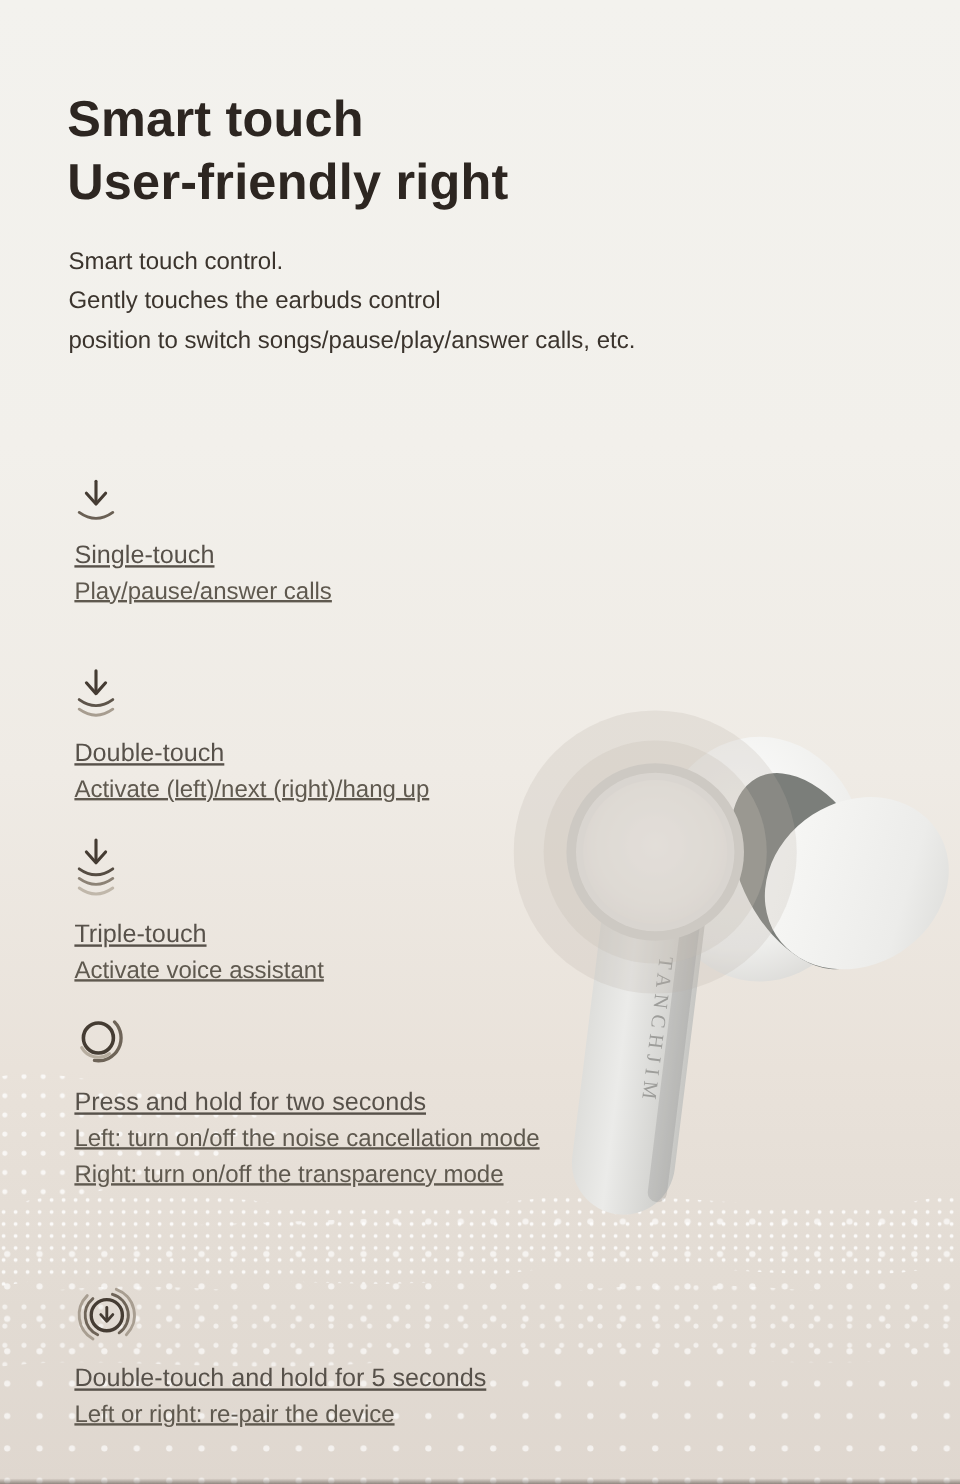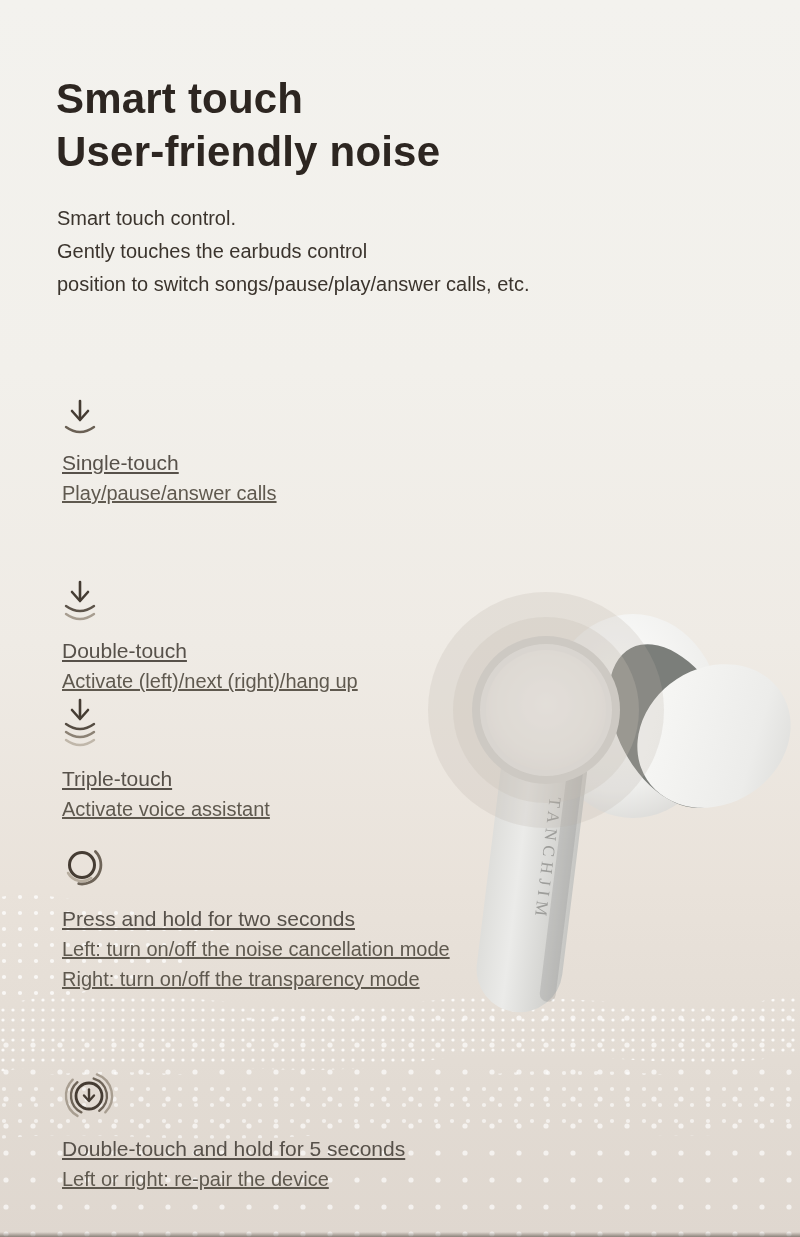--- a/index.html
+++ b/index.html
@@ -17,21 +17,21 @@
   }
   .intro{
     position:absolute;left:57px;top:202px;
     font-size:20px;line-height:33px;color:#3b342d;
   }
   .gesture{position:absolute;left:62px;}
   .g-icon{display:block;}
   .g-title{font-size:21px;line-height:30px;color:#57514a;text-decoration:underline;}
   .g-line{font-size:20px;line-height:30px;color:#5f594f;text-decoration:underline;}
   .mb6{margin-bottom:6px}.mb5{margin-bottom:5px}.mb9{margin-bottom:9px}.mb8{margin-bottom:8px}
-  #g1{top:398px}#g2{top:579px}#g3{top:697px}#g4{top:845px}#g5{top:1068px}
+  #g1{top:398px}#g2{top:556px}#g3{top:697px}#g4{top:845px}#g5{top:1068px}
   .bg-waves{position:absolute;left:0;top:877px;}
   .earbud{position:absolute;left:428px;top:586px;}
   .bottom-edge{
     position:absolute;left:0;bottom:0;width:800px;height:5px;
     background:linear-gradient(to top,rgba(70,60,52,.55),rgba(70,60,52,0));
   }
 </style>
 </head>
 <body>
 
@@ -50,21 +50,21 @@
       </pattern>
     </defs>
     <path d="M0,150 L800,120 L800,360 L0,360 Z" fill="url(#dotsL)" opacity="0.65"></path>
     <path d="M0,20 C60,10 140,40 250,60 C180,90 90,120 0,130 Z" fill="url(#dotsM)" opacity="0.75"></path>
     <path d="M0,130 C120,90 260,150 420,125 C560,105 690,150 800,115 L800,175 C680,205 560,160 420,185 C280,208 130,170 0,195 Z" fill="url(#dotsS)" opacity="0.85"></path>
     <path d="M0,205 C150,175 300,225 470,200 C620,180 720,215 800,195 L800,250 C650,275 500,235 350,255 C200,272 90,250 0,262 Z" fill="url(#dotsM)" opacity="0.6"></path>
   </svg>
 
   <div class="title">
     <div>Smart touch</div>
-    <div>User-friendly noise</div>
+    <div>User-friendly right</div>
   </div>
 
   <div class="intro">
     <div>Smart touch control.</div>
     <div>Gently touches the earbuds control</div>
     <div>position to switch songs/pause/play/answer calls, etc.</div>
   </div>
 
   <div class="gesture" id="g1">
     <svg class="g-icon mb6" width="36" height="44" viewBox="0 0 36 44" fill="none" stroke-linecap="round" stroke-linejoin="round">

